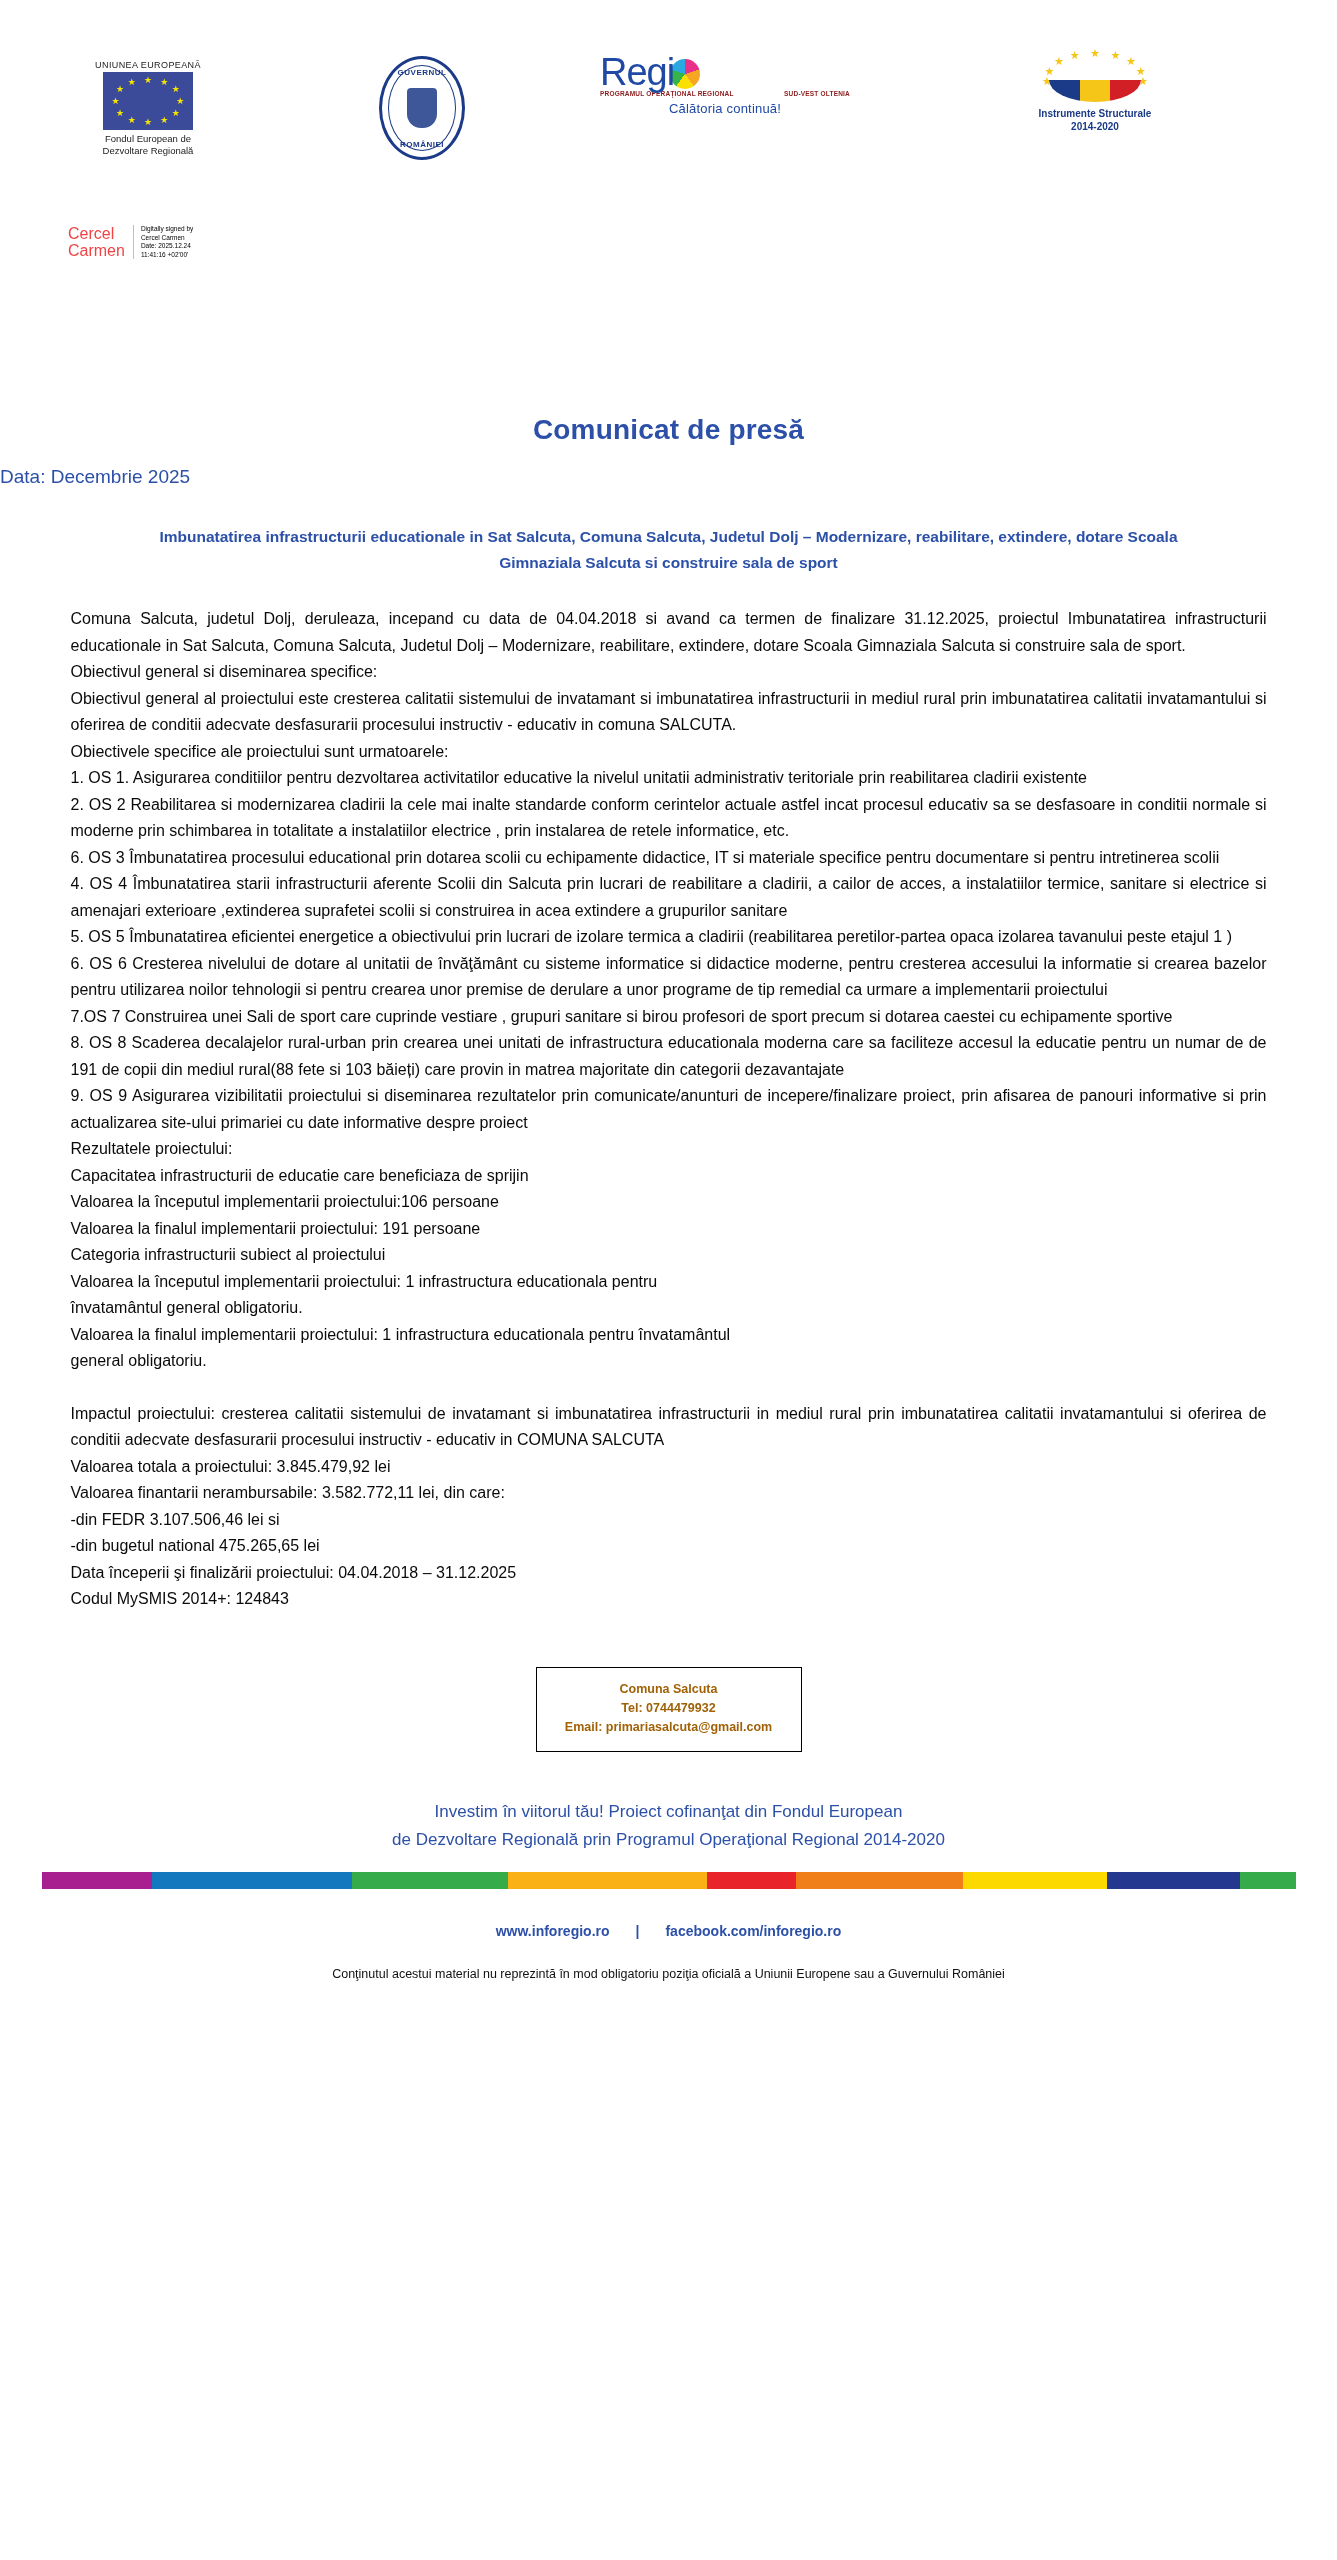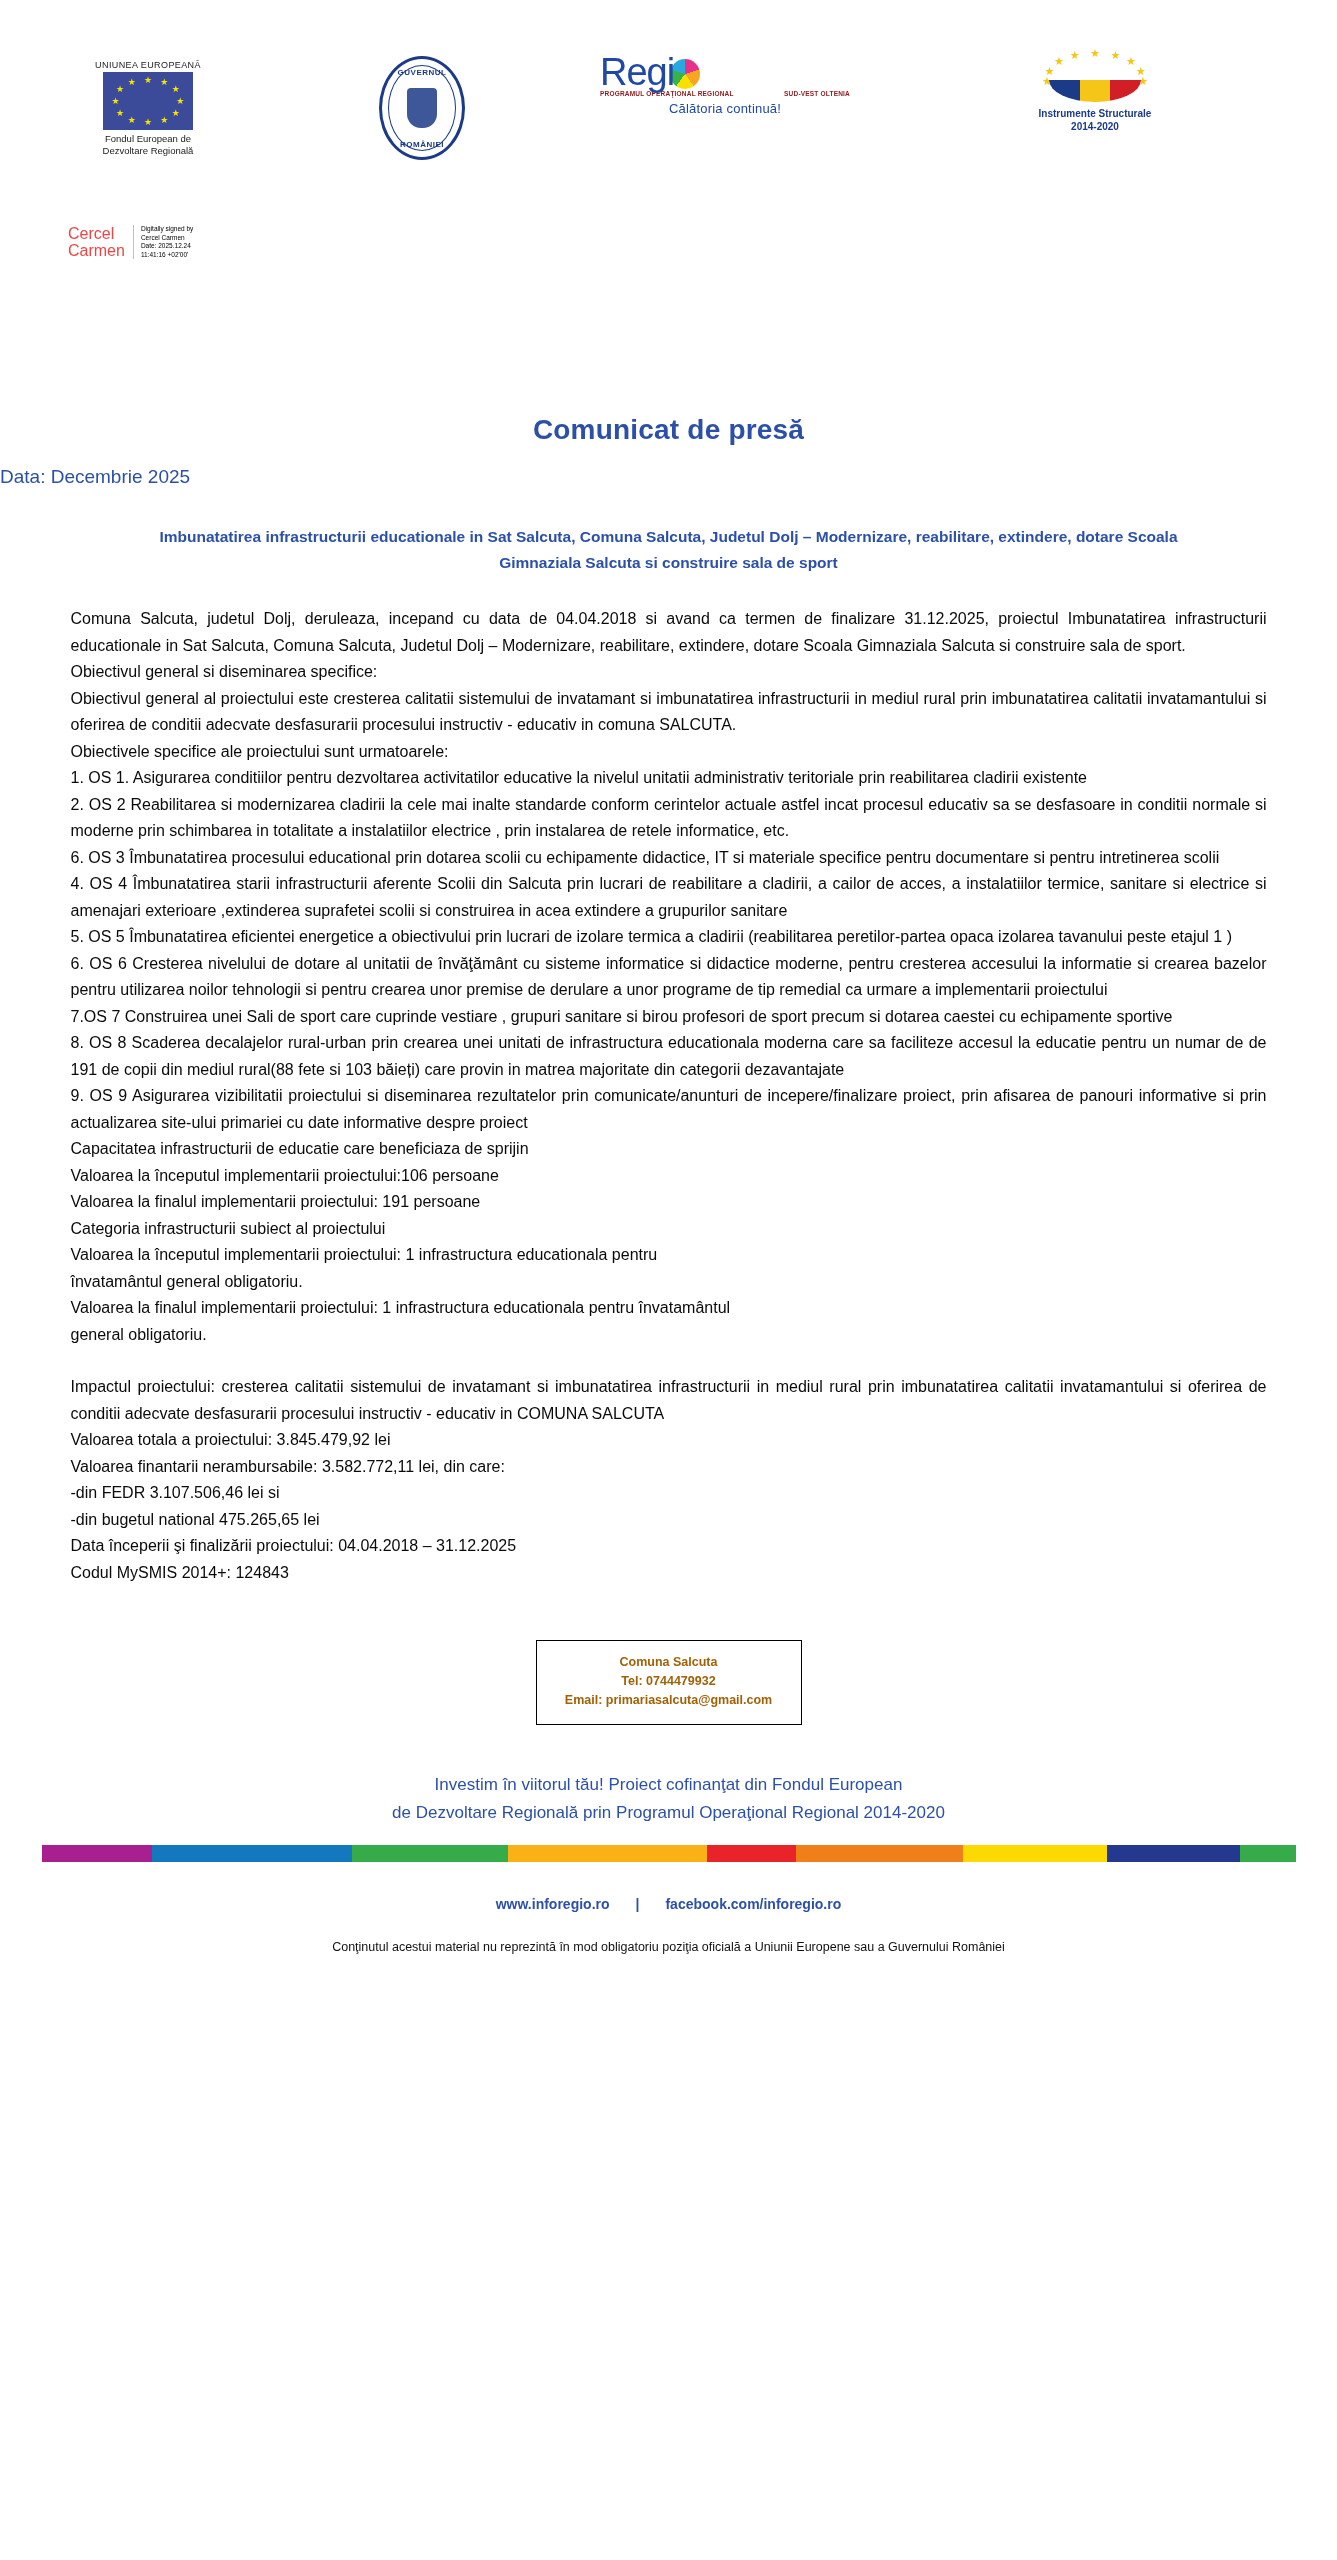--- a/index.html
+++ b/index.html
@@ -376,20 +376,21 @@
     <p class="nojust">Obiectivele specifice ale proiectului sunt urmatoarele:</p>
     <p>1. OS 1. Asigurarea conditiilor pentru dezvoltarea activitatilor educative la nivelul unitatii administrativ teritoriale prin reabilitarea cladirii existente</p>
     <p>2. OS 2 Reabilitarea si modernizarea cladirii la cele mai inalte standarde conform cerintelor actuale astfel incat procesul educativ sa se desfasoare in conditii normale si moderne prin schimbarea in totalitate a instalatiilor electrice , prin instalarea de retele informatice, etc.</p>
     <p>6. OS 3 Îmbunatatirea procesului educational prin dotarea scolii cu echipamente didactice, IT si materiale specifice pentru documentare si pentru intretinerea scolii</p>
     <p>4. OS 4 Îmbunatatirea starii infrastructurii aferente Scolii din Salcuta prin lucrari de reabilitare a cladirii, a cailor de acces, a instalatiilor termice, sanitare si electrice si amenajari exterioare ,extinderea suprafetei scolii si construirea in acea extindere a grupurilor sanitare</p>
     <p>5. OS 5 Îmbunatatirea eficientei energetice a obiectivului prin lucrari de izolare termica a cladirii (reabilitarea peretilor-partea opaca izolarea tavanului peste etajul 1 )</p>
     <p>6. OS 6 Cresterea nivelului de dotare al unitatii de învăţământ cu sisteme informatice si didactice moderne, pentru cresterea accesului la informatie si crearea bazelor pentru utilizarea noilor tehnologii si pentru crearea unor premise de derulare a unor programe de tip remedial ca urmare a implementarii proiectului</p>
     <p>7.OS 7 Construirea unei Sali de sport care cuprinde vestiare , grupuri sanitare si birou profesori de sport precum si dotarea caestei cu echipamente sportive</p>
     <p>8. OS 8 Scaderea decalajelor rural-urban prin crearea unei unitati de infrastructura educationala moderna care sa faciliteze accesul la educatie pentru un numar de de 191 de copii din mediul rural(88 fete si 103 băieți) care provin in matrea majoritate din categorii dezavantajate</p>
     <p>9. OS 9 Asigurarea vizibilitatii proiectului si diseminarea rezultatelor prin comunicate/anunturi de incepere/finalizare proiect, prin afisarea de panouri informative si prin actualizarea site-ului primariei cu date informative despre proiect</p>
+    <p class="nojust">Rezultatele proiectului:</p>
     <p class="nojust">Capacitatea infrastructurii de educatie care beneficiaza de sprijin</p>
     <p class="nojust">Valoarea la începutul implementarii proiectului:106 persoane</p>
     <p class="nojust">Valoarea la finalul implementarii proiectului: 191 persoane</p>
     <p class="nojust">Categoria infrastructurii subiect al proiectului</p>
     <p class="nojust" style="white-space:pre-line">Valoarea la începutul implementarii proiectului: 1 infrastructura educationala pentru
 învatamântul general obligatoriu.</p>
     <p class="nojust" style="white-space:pre-line">Valoarea la finalul implementarii proiectului: 1 infrastructura educationala pentru învatamântul
 general obligatoriu.</p>
     <div class="gap"></div>
     <p>Impactul proiectului: cresterea calitatii sistemului de invatamant si imbunatatirea infrastructurii in mediul rural prin imbunatatirea calitatii invatamantului si oferirea de conditii adecvate desfasurarii procesului instructiv - educativ in COMUNA SALCUTA</p>

